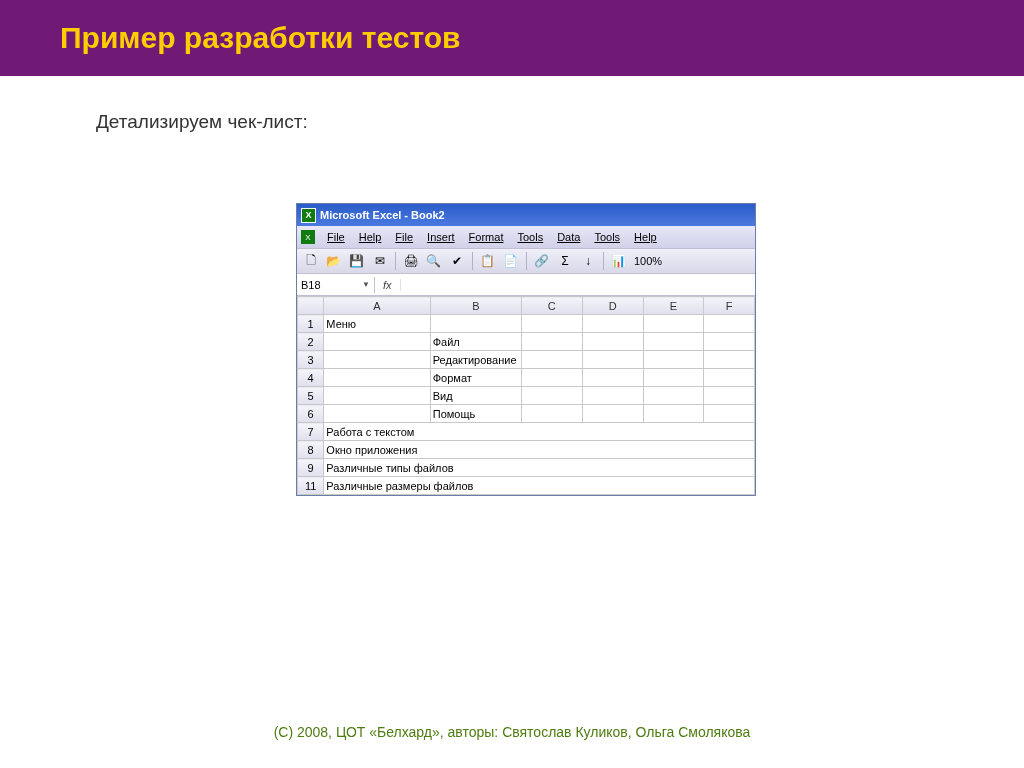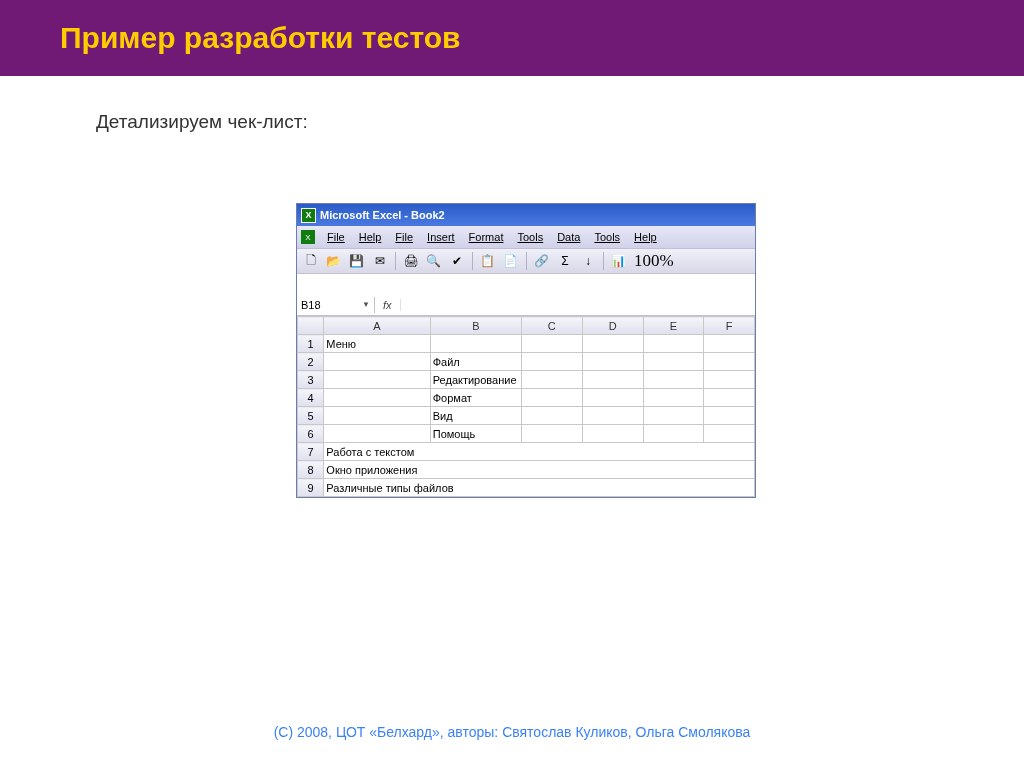--- a/index.html
+++ b/index.html
@@ -92,29 +92,28 @@
     border-top: 1px solid #c0c0d0;
     border-bottom: 1px solid #c0c0d0;
   }
   .tbtn {
     width: 20px; height: 20px;
     border: 1px solid transparent;
     display: flex; align-items: center; justify-content: center;
     font-size: 12px;
   }
   .tsep { width: 1px; height: 18px; background: #b0b0c8; margin: 0 2px; }
-  .zoom { font-size: 17px; padding: 0 2px; font-family: Liberation Serif, serif; }
+  .zoom { font-size: 11px; padding: 0 2px; }
   
   .formulabar {
     display: flex;
     align-items: center;
     height: 22px;
     border-bottom: 1px solid #c0c0d0;
     background: #fff;
-    margin-top: 20px;
   }
   .namebox {
     width: 78px;
     border-right: 1px solid #c0c0d0;
     padding: 2px 4px;
     display: flex;
     align-items: center;
     justify-content: space-between;
     background: #fff;
   }
@@ -151,21 +150,21 @@
   }
   .grid .colA { width: 105px; }
   .grid .colB { width: 90px; }
   .grid .colC, .grid .colD, .grid .colE { width: 60px; }
   .grid .colF { width: 50px; }
   .footer {
     position: absolute;
     bottom: 28px;
     width: 100%;
     text-align: center;
-    color: #3b82f6;
+    color: #4d7c0f;
     font-size: 14px;
   }
 </style>
 </head>
 <body>
 
 <div class="slide-header">
   <div class="slide-title">Пример разработки тестов</div>
 </div>
 
@@ -303,18 +302,22 @@
             <td colspan="6">Работа с текстом</td>
           </tr>
           <tr>
             <td class="rowhead">8</td>
             <td colspan="6">Окно приложения</td>
           </tr>
           <tr>
             <td class="rowhead">9</td>
             <td colspan="6">Различные типы файлов</td>
           </tr>
+          <tr>
+            <td class="rowhead">11</td>
+            <td colspan="6">Различные размеры файлов</td>
+          </tr>
         </tbody>
     </table>
   </div>
 </div>
 
 <div class="footer">(С) 2008, ЦОТ «Белхард», авторы: Святослав Куликов, Ольга Смолякова</div>
 
 </body></html>

